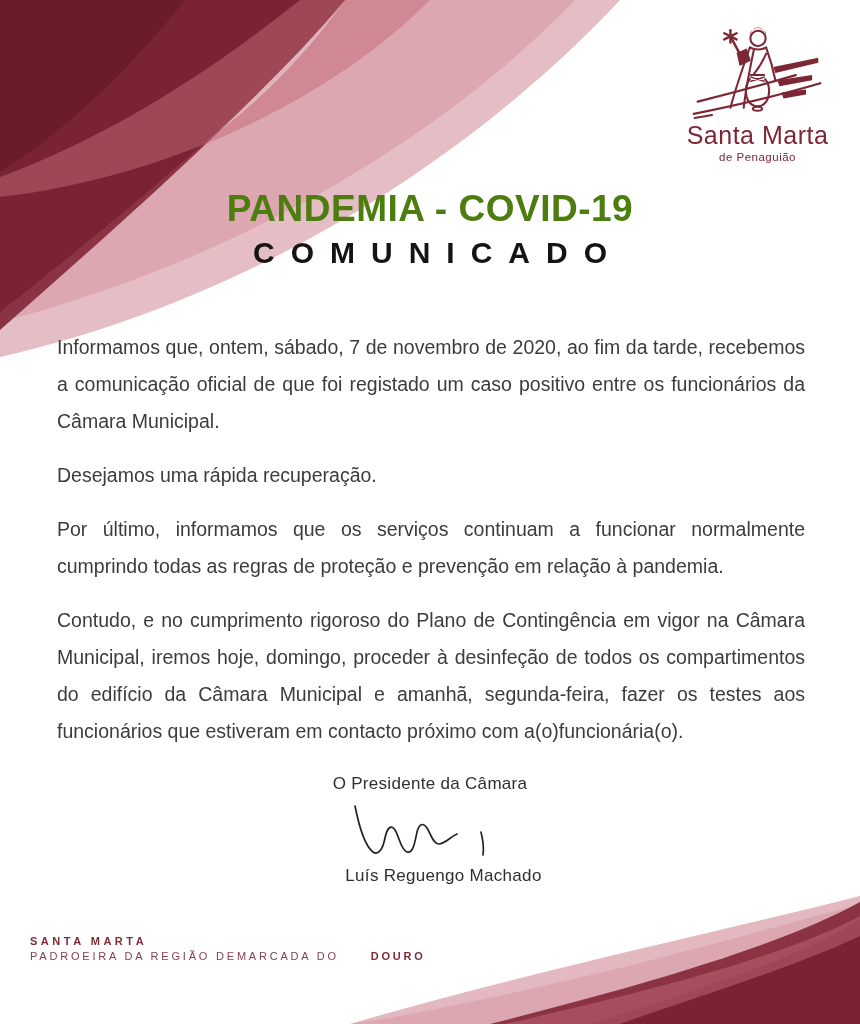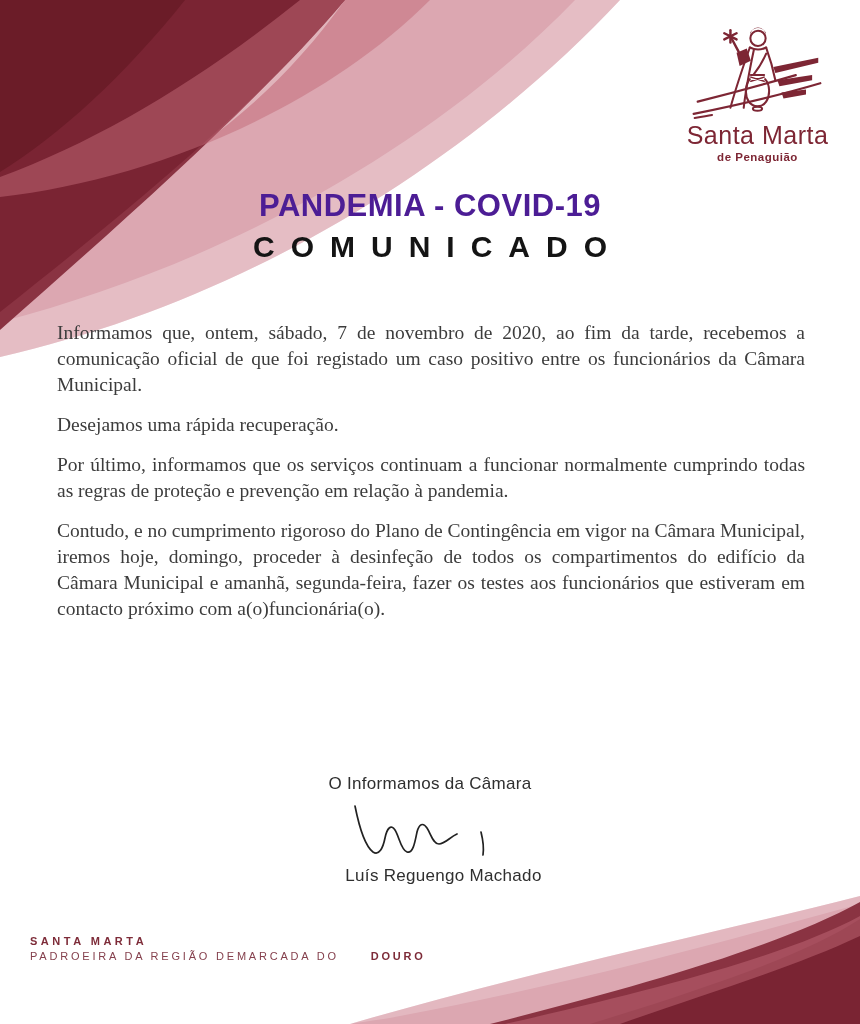--- a/index.html
+++ b/index.html
@@ -7,29 +7,29 @@
     position:relative;width:860px;height:1024px;overflow:hidden;background:#ffffff;
     font-family:"Liberation Sans",sans-serif;
   }
   
   .deco-top{position:absolute;left:0;top:0;width:640px;height:400px;}
   .deco-bottom{position:absolute;right:0;bottom:0;width:520px;height:200px;}
   
   .logo{position:absolute;left:660px;top:22px;width:195px;text-align:center;color:#7d2634;}
   .logo-figure{display:block;margin:0 auto;}
   .logo-name{font-size:25px;letter-spacing:.5px;margin-top:2px;color:#7d2634;}
-  .logo-sub{font-size:11.5px;letter-spacing:.5px;margin-top:1px;color:#7d2634;font-weight:bold;}
+  .logo-sub{font-size:11.5px;letter-spacing:.5px;margin-top:1px;color:#7d2634;}
   
   .title-block{position:absolute;left:0;top:188px;width:860px;text-align:center;}
-  .title-main{font-size:31px;font-weight:bold;letter-spacing:.5px;color:#4c1d95;}
+  .title-main{font-size:37px;font-weight:bold;letter-spacing:.5px;color:#4d7c0f;}
   .title-sub{font-size:30px;font-weight:bold;letter-spacing:16px;margin-right:-16px;color:#141414;margin-top:6px;}
   
   .content{position:absolute;left:57px;top:312px;width:748px;color:#3c3c3c;}
   .content p{
-    margin:8px 0 14px 0;font-size:19.5px;line-height:26px;text-align:justify;font-family:Liberation Serif, serif;
+    margin:17px 0 14px 0;font-size:19.5px;line-height:37px;text-align:justify;
   }
   .content p:last-child{margin-bottom:0;}
   
   .sign-block{position:absolute;left:0;top:774px;width:860px;text-align:center;color:#2f2f2f;}
   .sign-role{font-size:17px;letter-spacing:.3px;}
   .sign-mark{display:block;margin:6px auto 2px auto;}
   .sign-name{font-size:17px;letter-spacing:.3px;padding-left:27px;}
   
   .footer{position:absolute;left:30px;top:934px;color:#7d2b38;}
   .footer-line1{font-size:11px;font-weight:bold;letter-spacing:3.5px;line-height:15px;}
@@ -105,21 +105,21 @@
   </div>
 
   <div class="content">
     <p>Informamos que, ontem, sábado, 7 de novembro de 2020, ao fim da tarde, recebemos a comunicação oficial de que foi registado um caso positivo entre os funcionários da Câmara Municipal.</p>
     <p>Desejamos uma rápida recuperação.</p>
     <p>Por último, informamos que os serviços continuam a funcionar normalmente cumprindo todas as regras de proteção e prevenção em relação à pandemia.</p>
     <p>Contudo, e no cumprimento rigoroso do Plano de Contingência em vigor na Câmara Municipal, iremos hoje, domingo, proceder à desinfeção de todos os compartimentos do edifício da Câmara Municipal e amanhã, segunda-feira, fazer os testes aos funcionários que estiveram em contacto próximo com a(o)funcionária(o).</p>
   </div>
 
   <div class="sign-block">
-    <div class="sign-role">O Informamos da Câmara</div>
+    <div class="sign-role">O Presidente da Câmara</div>
     <svg class="sign-mark" width="170" height="64" viewBox="0 0 170 64" aria-hidden="true">
       <g stroke="#222222" stroke-width="1.7" fill="none" stroke-linecap="round">
         <path d="M10,6 C14,26 20,46 28,52 C34,56 38,48 40,38 C42,28 46,24 50,30 C54,36 56,50 62,52 C68,54 70,42 72,32 C74,24 78,22 82,28 C86,34 88,44 94,44 C100,44 105,37 112,34"></path>
         <path d="M136,32 C138,40 139,48 138,55"></path>
       </g>
     </svg>
     <div class="sign-name">Luís Reguengo Machado</div>
   </div>
 
   <div class="footer">

